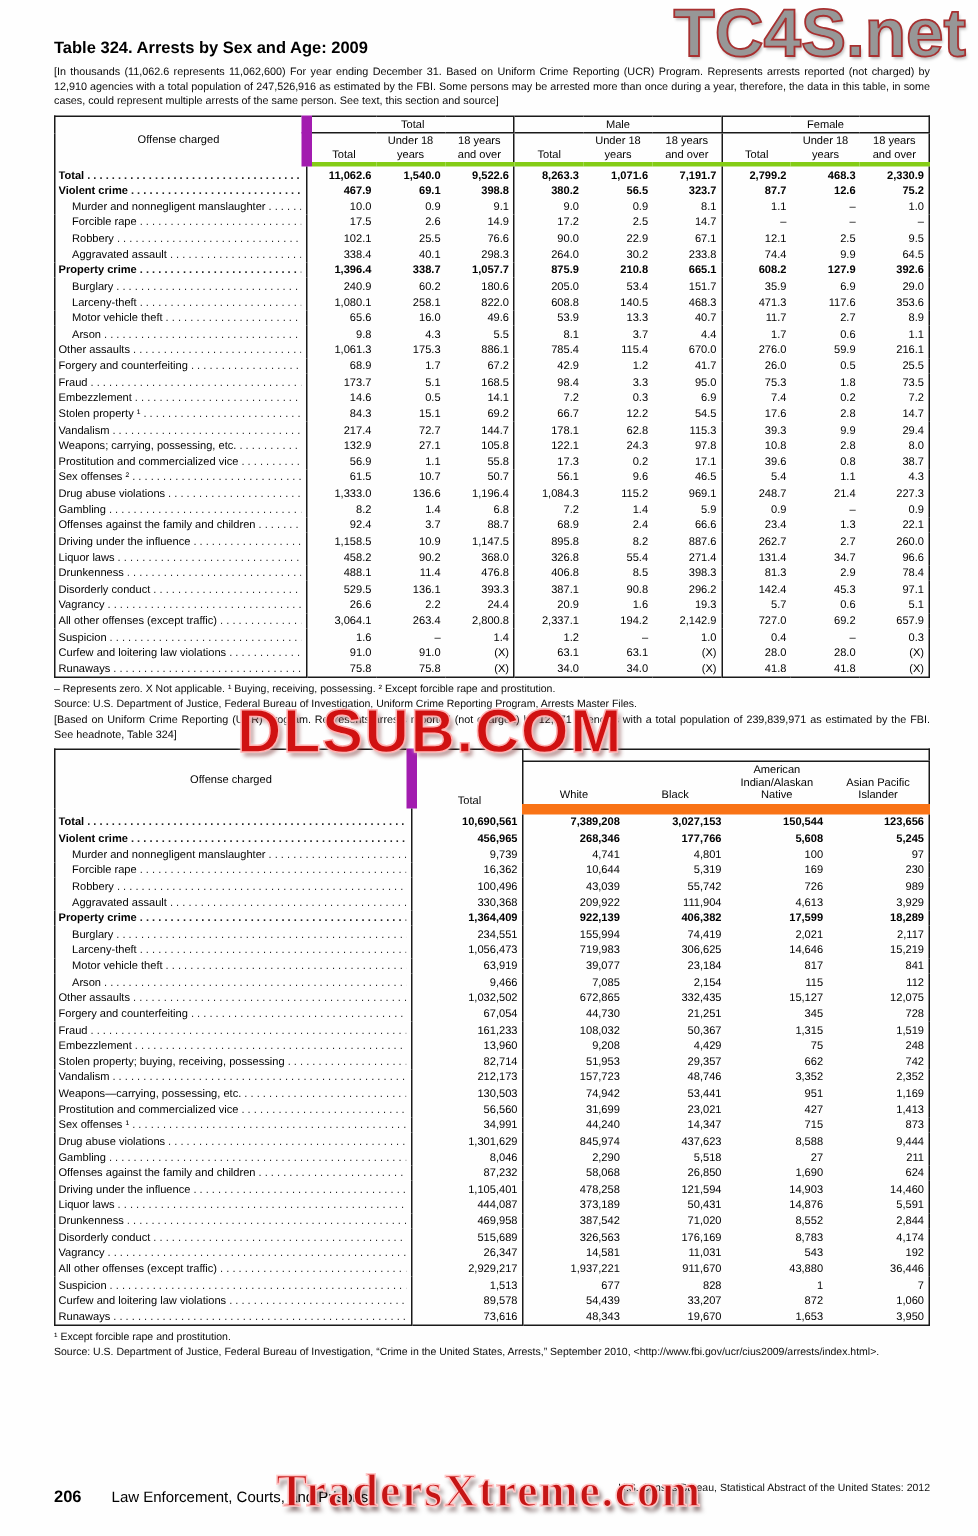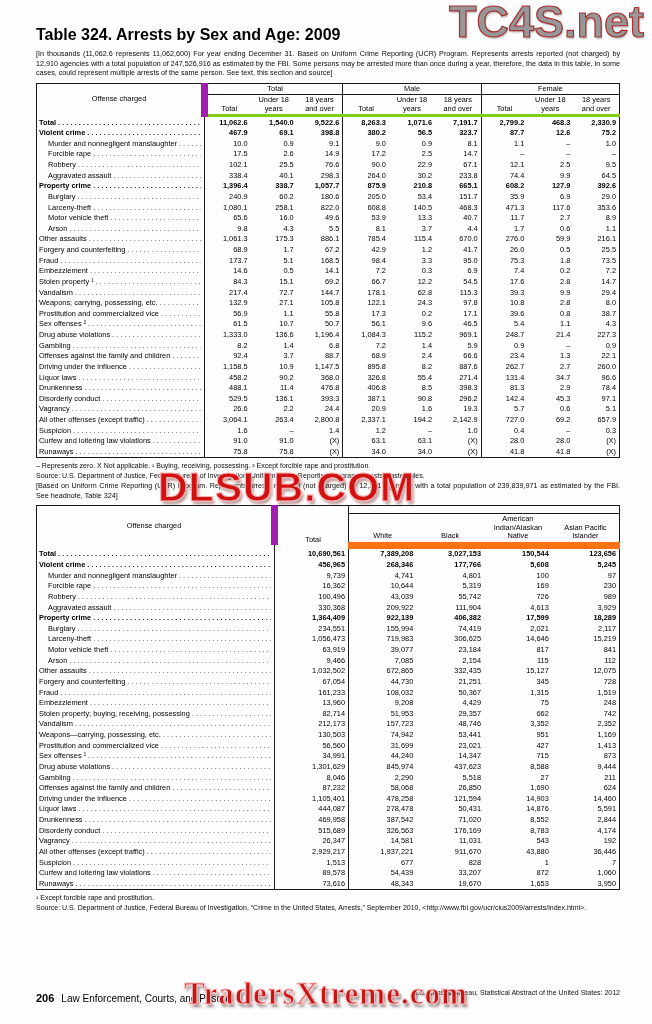--- a/index.html
+++ b/index.html
@@ -1,18 +1,18 @@
 <!DOCTYPE html>
 <html><head>
 <meta charset="utf-8">
 <style>
 *{margin:0;padding:0;box-sizing:border-box}
 body{margin:0;background:#ffffff;font-family:"Liberation Sans",sans-serif}
 .page{position:relative;width:652px;height:1024px;background:#fefefe;color:#000;overflow:hidden;padding:16px 32px 0 36px}
-.tbl-title{font-size:16px;font-weight:bold;margin:0 0 5px}
+.tbl-title{font-size:11px;font-weight:bold;margin:0 0 5px}
 .t1{margin-top:10px}
 .t2{margin-top:14px}
 .headnote{font-size:7.2px;line-height:1.32;text-align:justify;margin-bottom:5px;color:#0a0a0a}
 .tbl{width:100%;border-collapse:collapse;table-layout:fixed;border:1px solid #1a1a1a;font-size:7.4px}
 .tbl th{font-weight:normal;text-align:center;vertical-align:bottom;padding:1px 2px;line-height:1.15}
 .tbl td{padding:.5px 3px .5px 2px;line-height:1.3;vertical-align:bottom}
 .num{text-align:right;white-space:nowrap}
 .lbl .lw{display:flex;align-items:flex-end;overflow:hidden}
 .lbl .lw>span:first-child{flex:0 1 auto}
 .leader{flex:1 1 0;overflow:hidden;white-space:nowrap;color:#222;margin-left:2px}
@@ -27,21 +27,21 @@
 .t324 tbody td:nth-child(2),
 .t324 tbody td:nth-child(5),
 .t324 tbody td:nth-child(8){border-left:1px solid #1a1a1a}
 .t325 .total-h{vertical-align:bottom}
 .t325 .spanner{border-left:1px solid #1a1a1a;border-bottom:1px solid #1a1a1a;height:8px}
 .t325 thead tr:last-child th{border-bottom:7px solid #f97316}
 .t325 thead tr:last-child th:first-child{border-left:1px solid #1a1a1a}
 .t325 tbody td:nth-child(2),
 .t325 tbody td:nth-child(3){border-left:1px solid #1a1a1a}
 .fn{font-size:7px;line-height:1.45;margin-top:3px;color:#0a0a0a}
-.pagefoot{position:absolute;left:36px;bottom:20px;font-size:10px;display:flex;align-items:center;gap:7px}
+.pagefoot{position:absolute;left:36px;bottom:20px;font-size:10px;display:flex;align-items:center;gap:20px}
 .pageno{font-size:11px;font-weight:bold}
 .census-note{position:absolute;right:32px;bottom:28px;font-size:7px;color:#111}
 .wm{position:absolute;font-weight:bold;white-space:nowrap;z-index:9;pointer-events:none}
 .wm-tc4s{top:-4px;right:8px;font-size:45px;color:#979797;-webkit-text-stroke:1.2px #a83030;text-shadow:1px 2px 2px rgba(0,0,0,.25)}
 .wm-dlsub{top:464px;left:158px;font-size:41px;font-weight:700;color:#d01212;-webkit-text-stroke:1px #ffb3b3;text-shadow:0 0 3px #fff,2px 3px 3px rgba(90,0,0,.45);letter-spacing:1px}
 .wm-traders{bottom:12px;left:50%;transform:translateX(-50%);font-size:31px;font-family:Liberation Serif, serif;font-weight:bold;color:#c61515;-webkit-text-stroke:1px #ffc9c9;text-shadow:2px 3px 3px rgba(40,0,0,.5);letter-spacing:1px}
 </style>
 </head>
 <body>
 
@@ -963,21 +963,21 @@
           <td class="num">14,460</td>
         </tr>
         <tr>
           <td class="lbl">
             <div class="lw">
               <span>Liquor laws</span>
               <span class="leader"></span>
             </div>
           </td>
           <td class="num">444,087</td>
-          <td class="num">278,478</td>
+          <td class="num">373,189</td>
           <td class="num">50,431</td>
           <td class="num">14,876</td>
           <td class="num">5,591</td>
         </tr>
         <tr>
           <td class="lbl">
             <div class="lw">
               <span>Drunkenness</span>
               <span class="leader"></span>
             </div>

